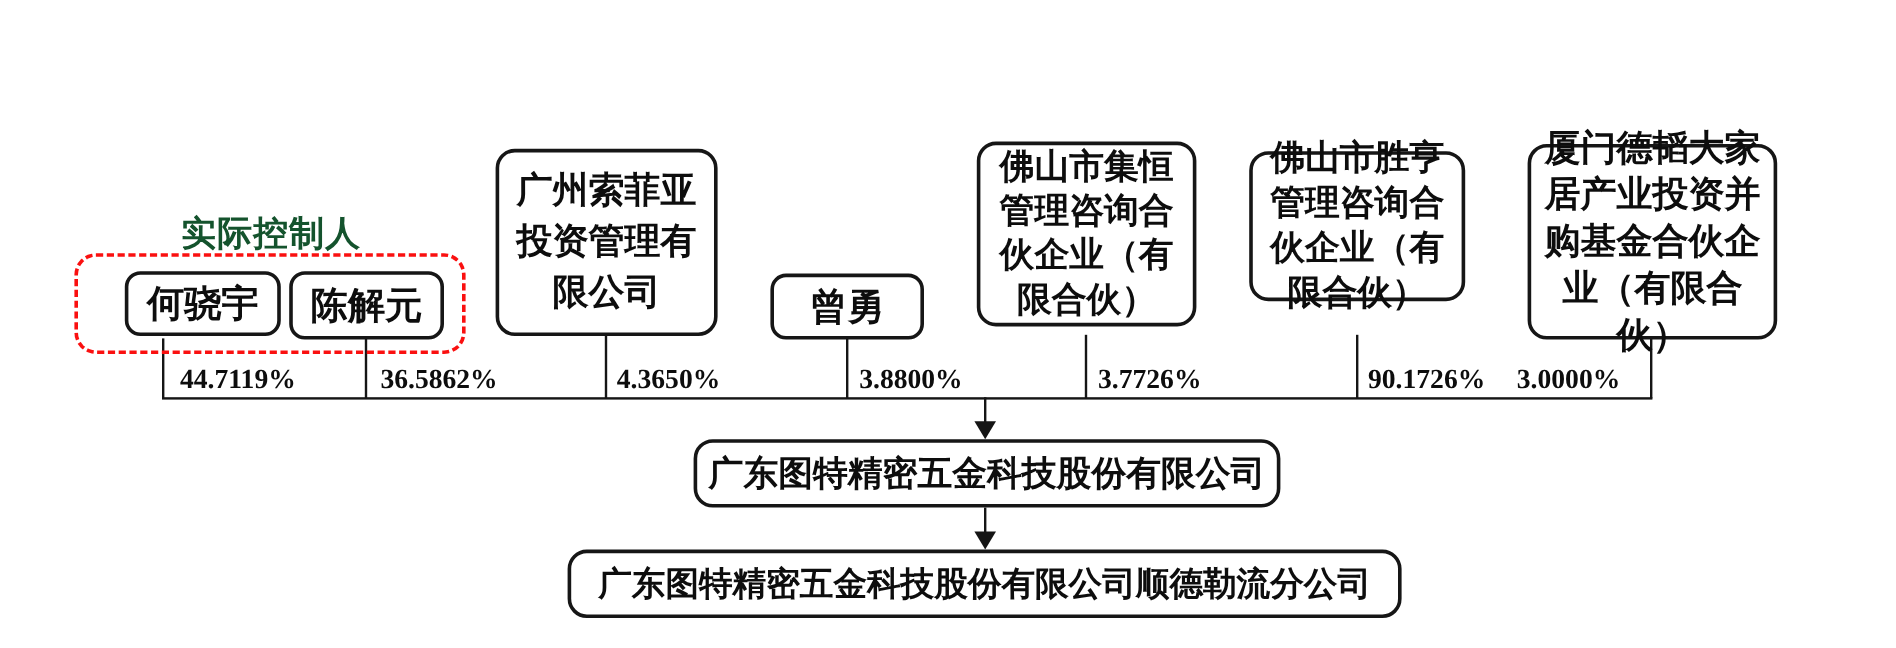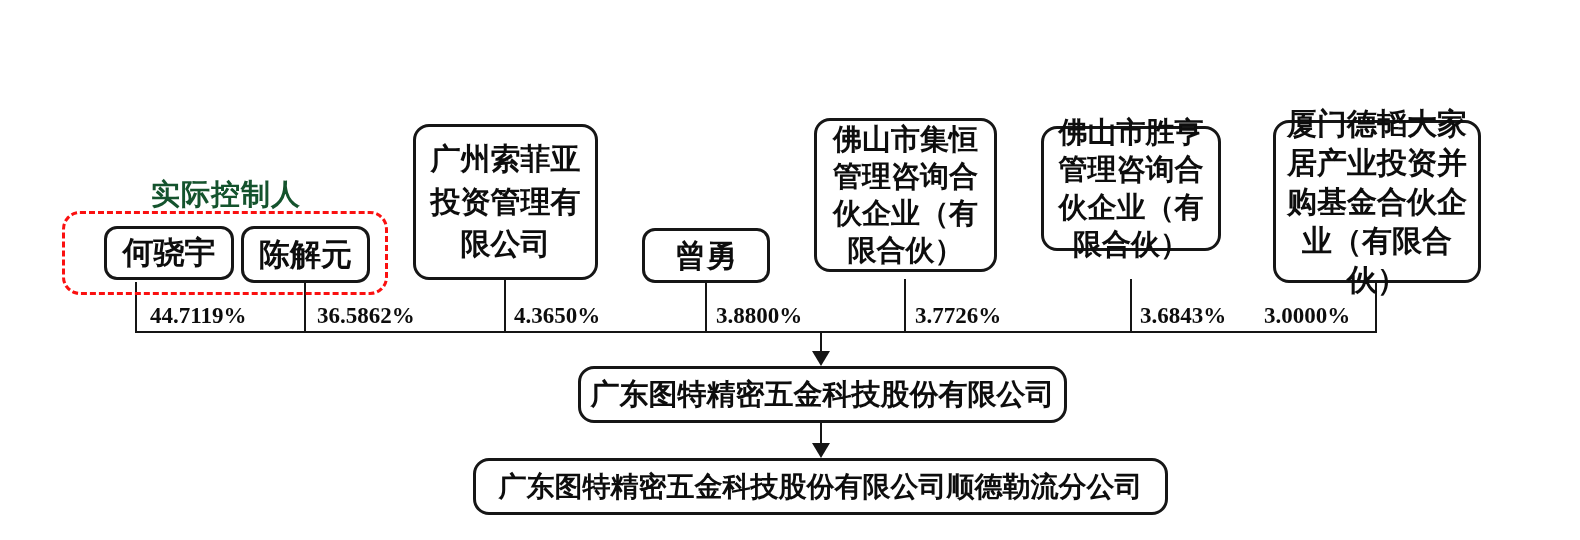--- a/index.html
+++ b/index.html
@@ -100,19 +100,19 @@
   <div class="node sh7">厦门德韬大家
 居产业投资并
 购基金合伙企
 业（有限合伙）</div>
 
   <div class="pct p1">44.7119%</div>
   <div class="pct p2">36.5862%</div>
   <div class="pct p3">4.3650%</div>
   <div class="pct p4">3.8800%</div>
   <div class="pct p5">3.7726%</div>
-  <div class="pct p6">3.6843%</div>
+  <div class="pct p6">90.1726%</div>
   <div class="pct p7">3.0000%</div>
 
   <div class="node company oneline">广东图特精密五金科技股份有限公司</div>
   <div class="node branch oneline">广东图特精密五金科技股份有限公司顺德勒流分公司</div>
 
 </div>
 
 </body></html>

